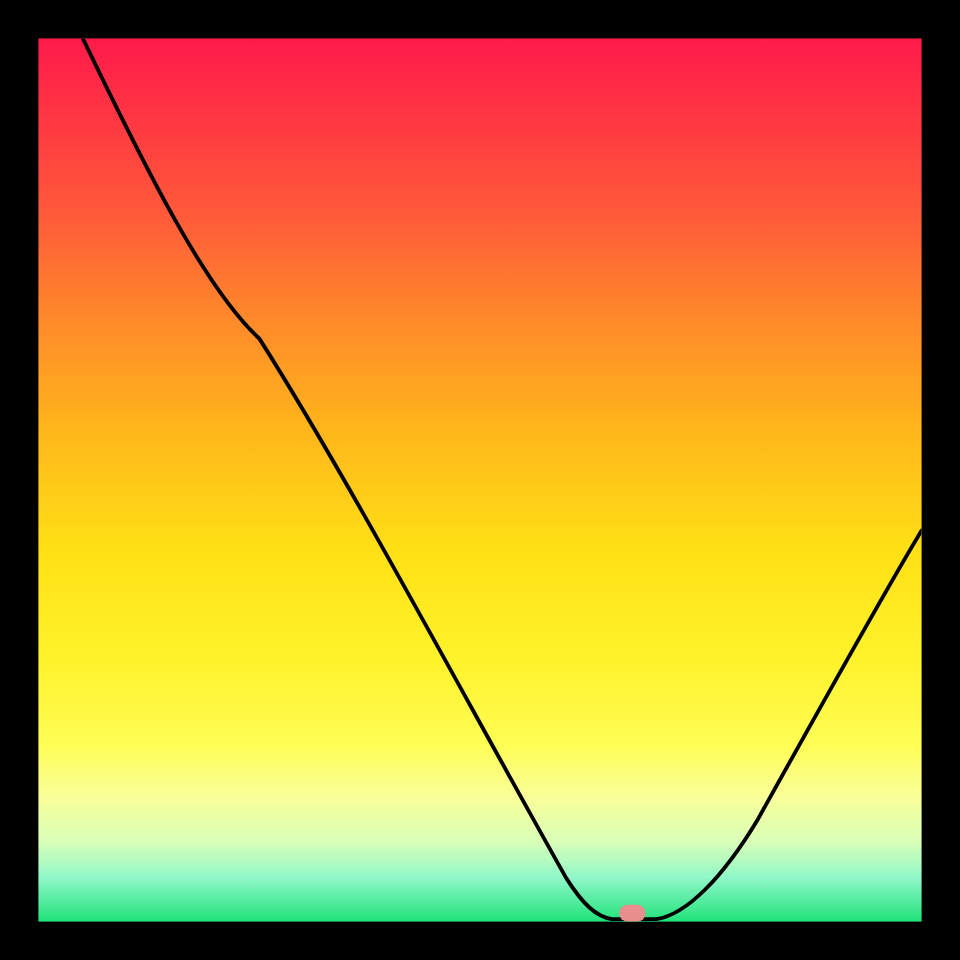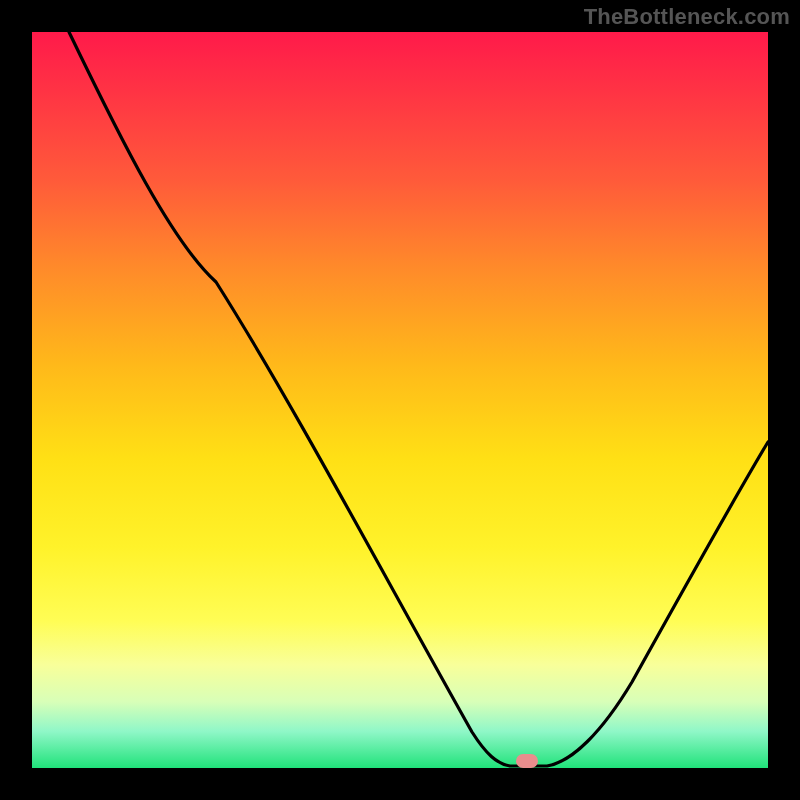--- a/index.html
+++ b/index.html
@@ -64,21 +64,20 @@
     border-radius: 7px;
     background: #e98d8d;
     z-index: 3;
   }
 </style>
 </head>
 <body>
 
 <div class="container">
 
-  <div class="watermark">TheBottleneck.com</div>
 
   <div class="plot-area"></div>
 
   <svg class="curve" viewBox="0 0 736 736" preserveAspectRatio="none">
     <path d="M 37 0
              C 90 110, 140 210, 184 250
              C 260 370, 350 540, 440 700
              C 454 722, 465 732, 478 734
              L 515 734
              C 540 730, 570 700, 600 650

